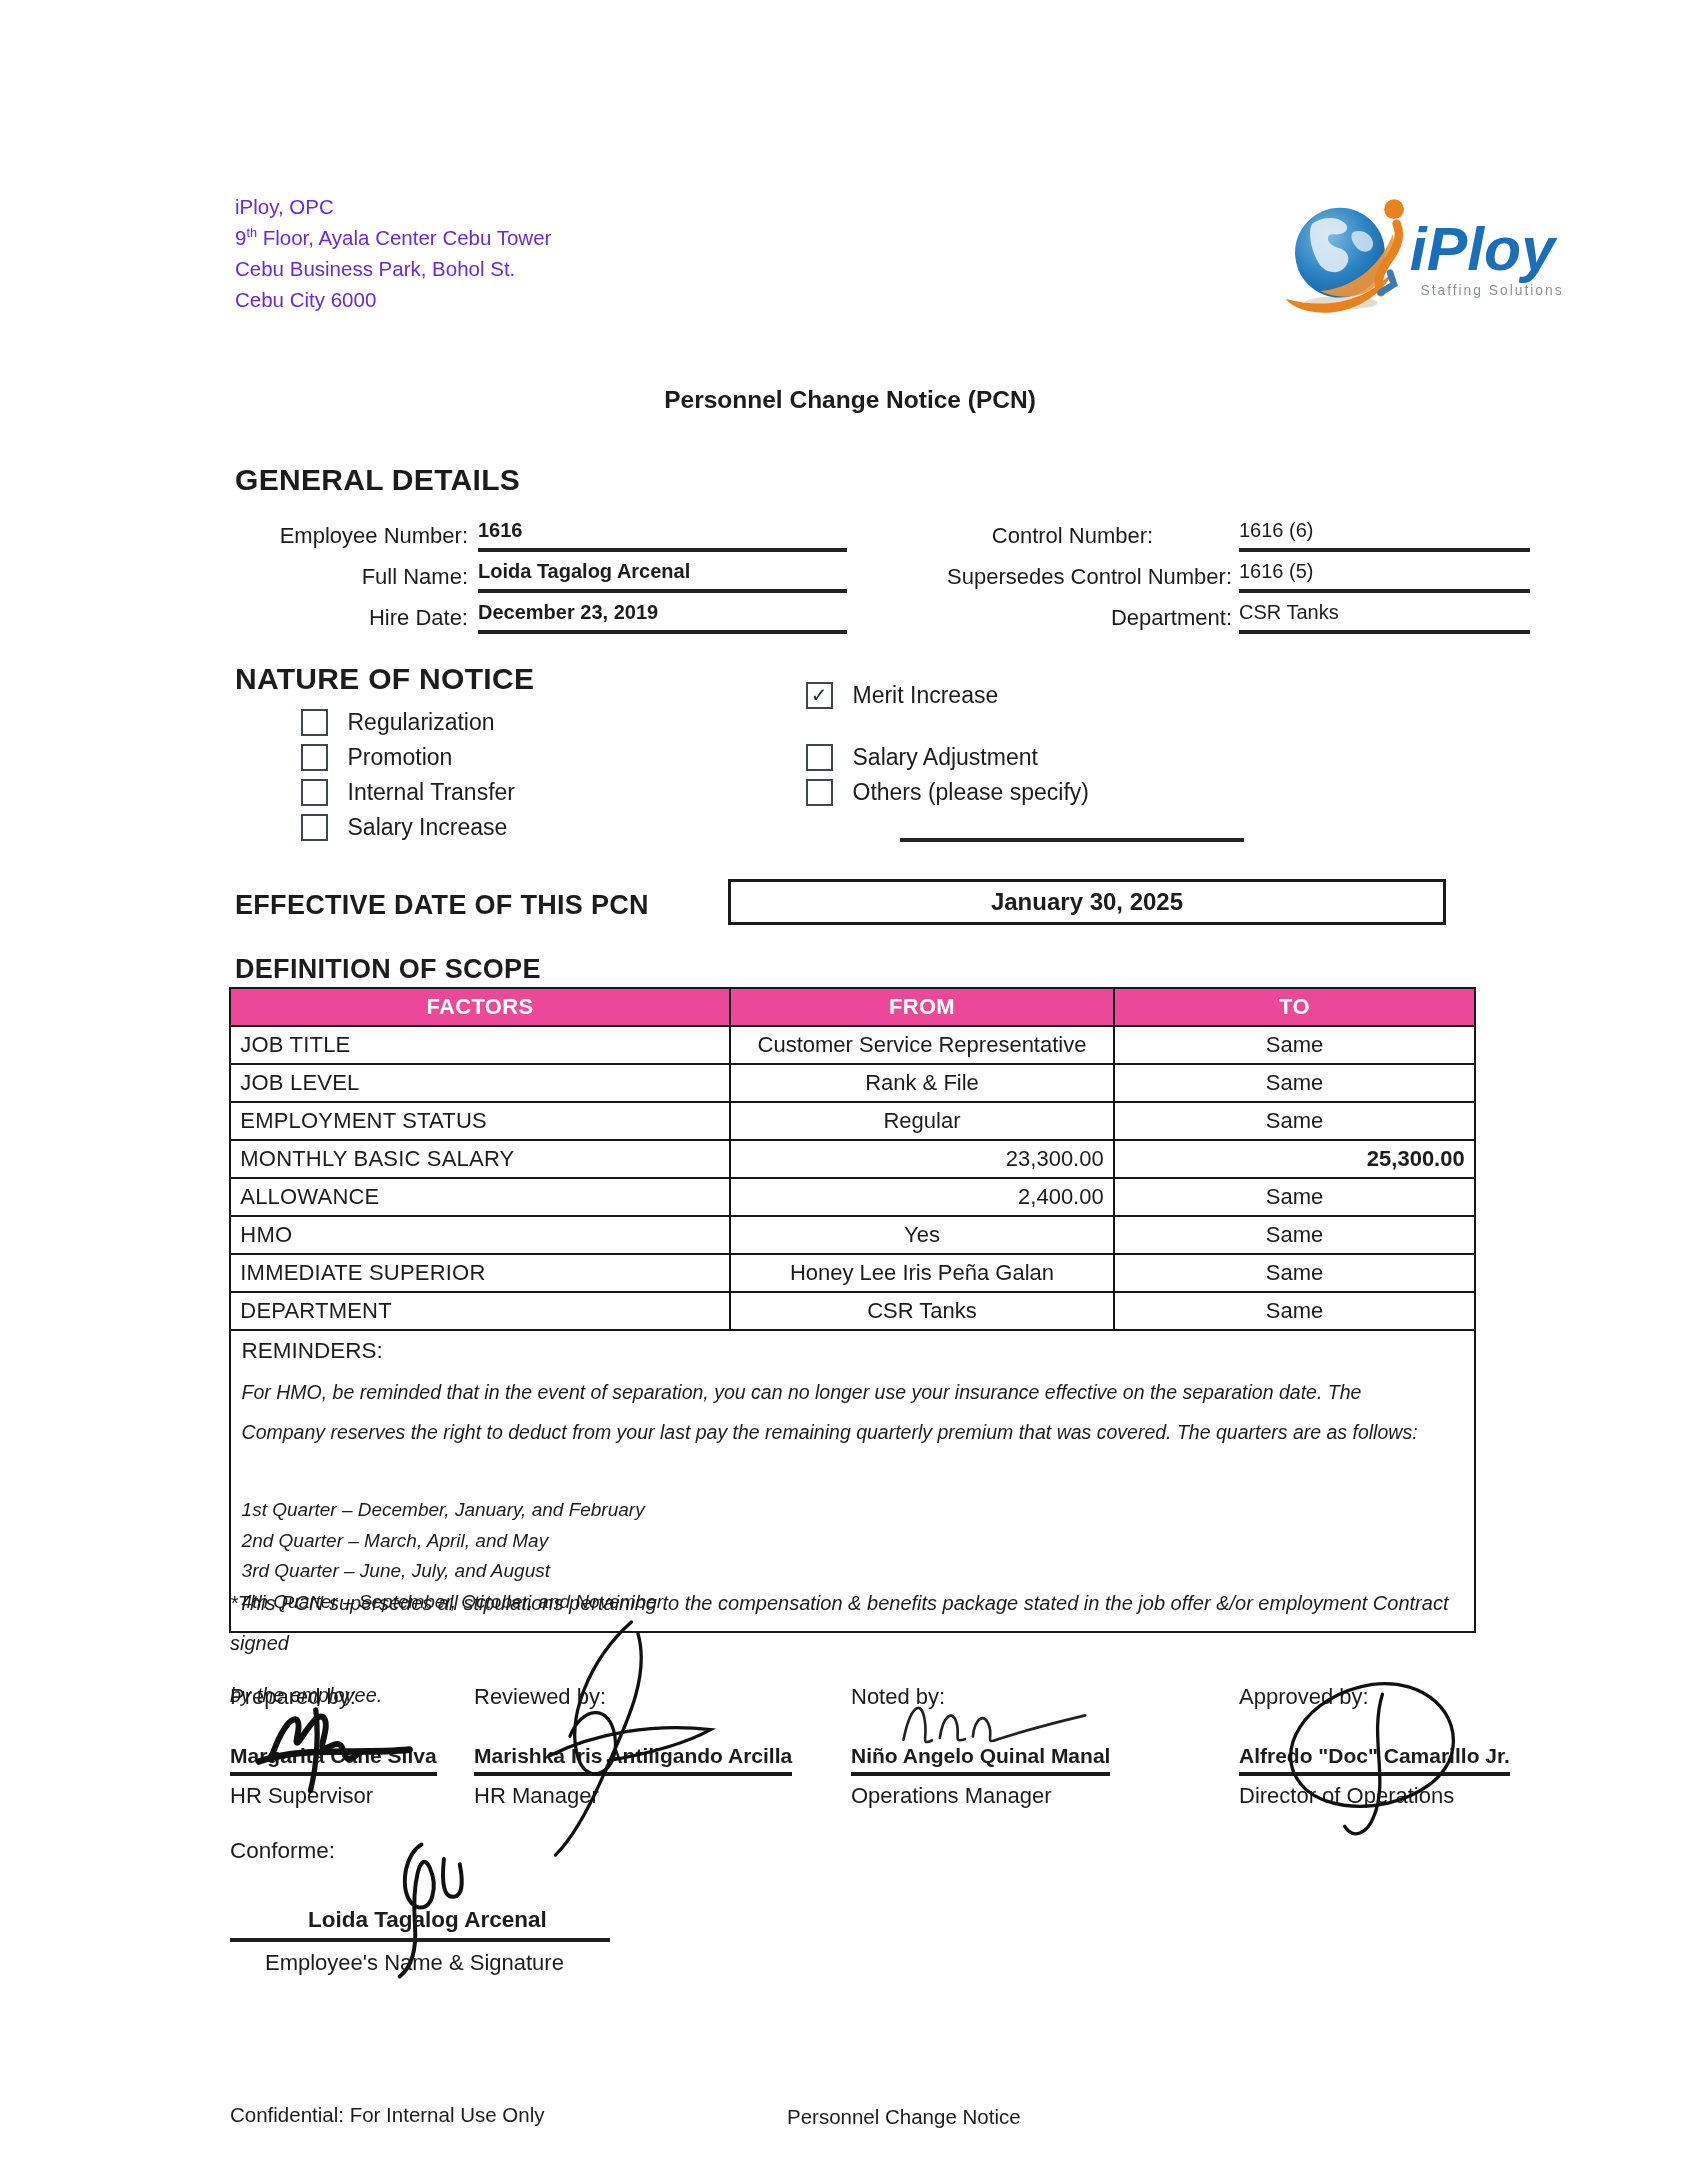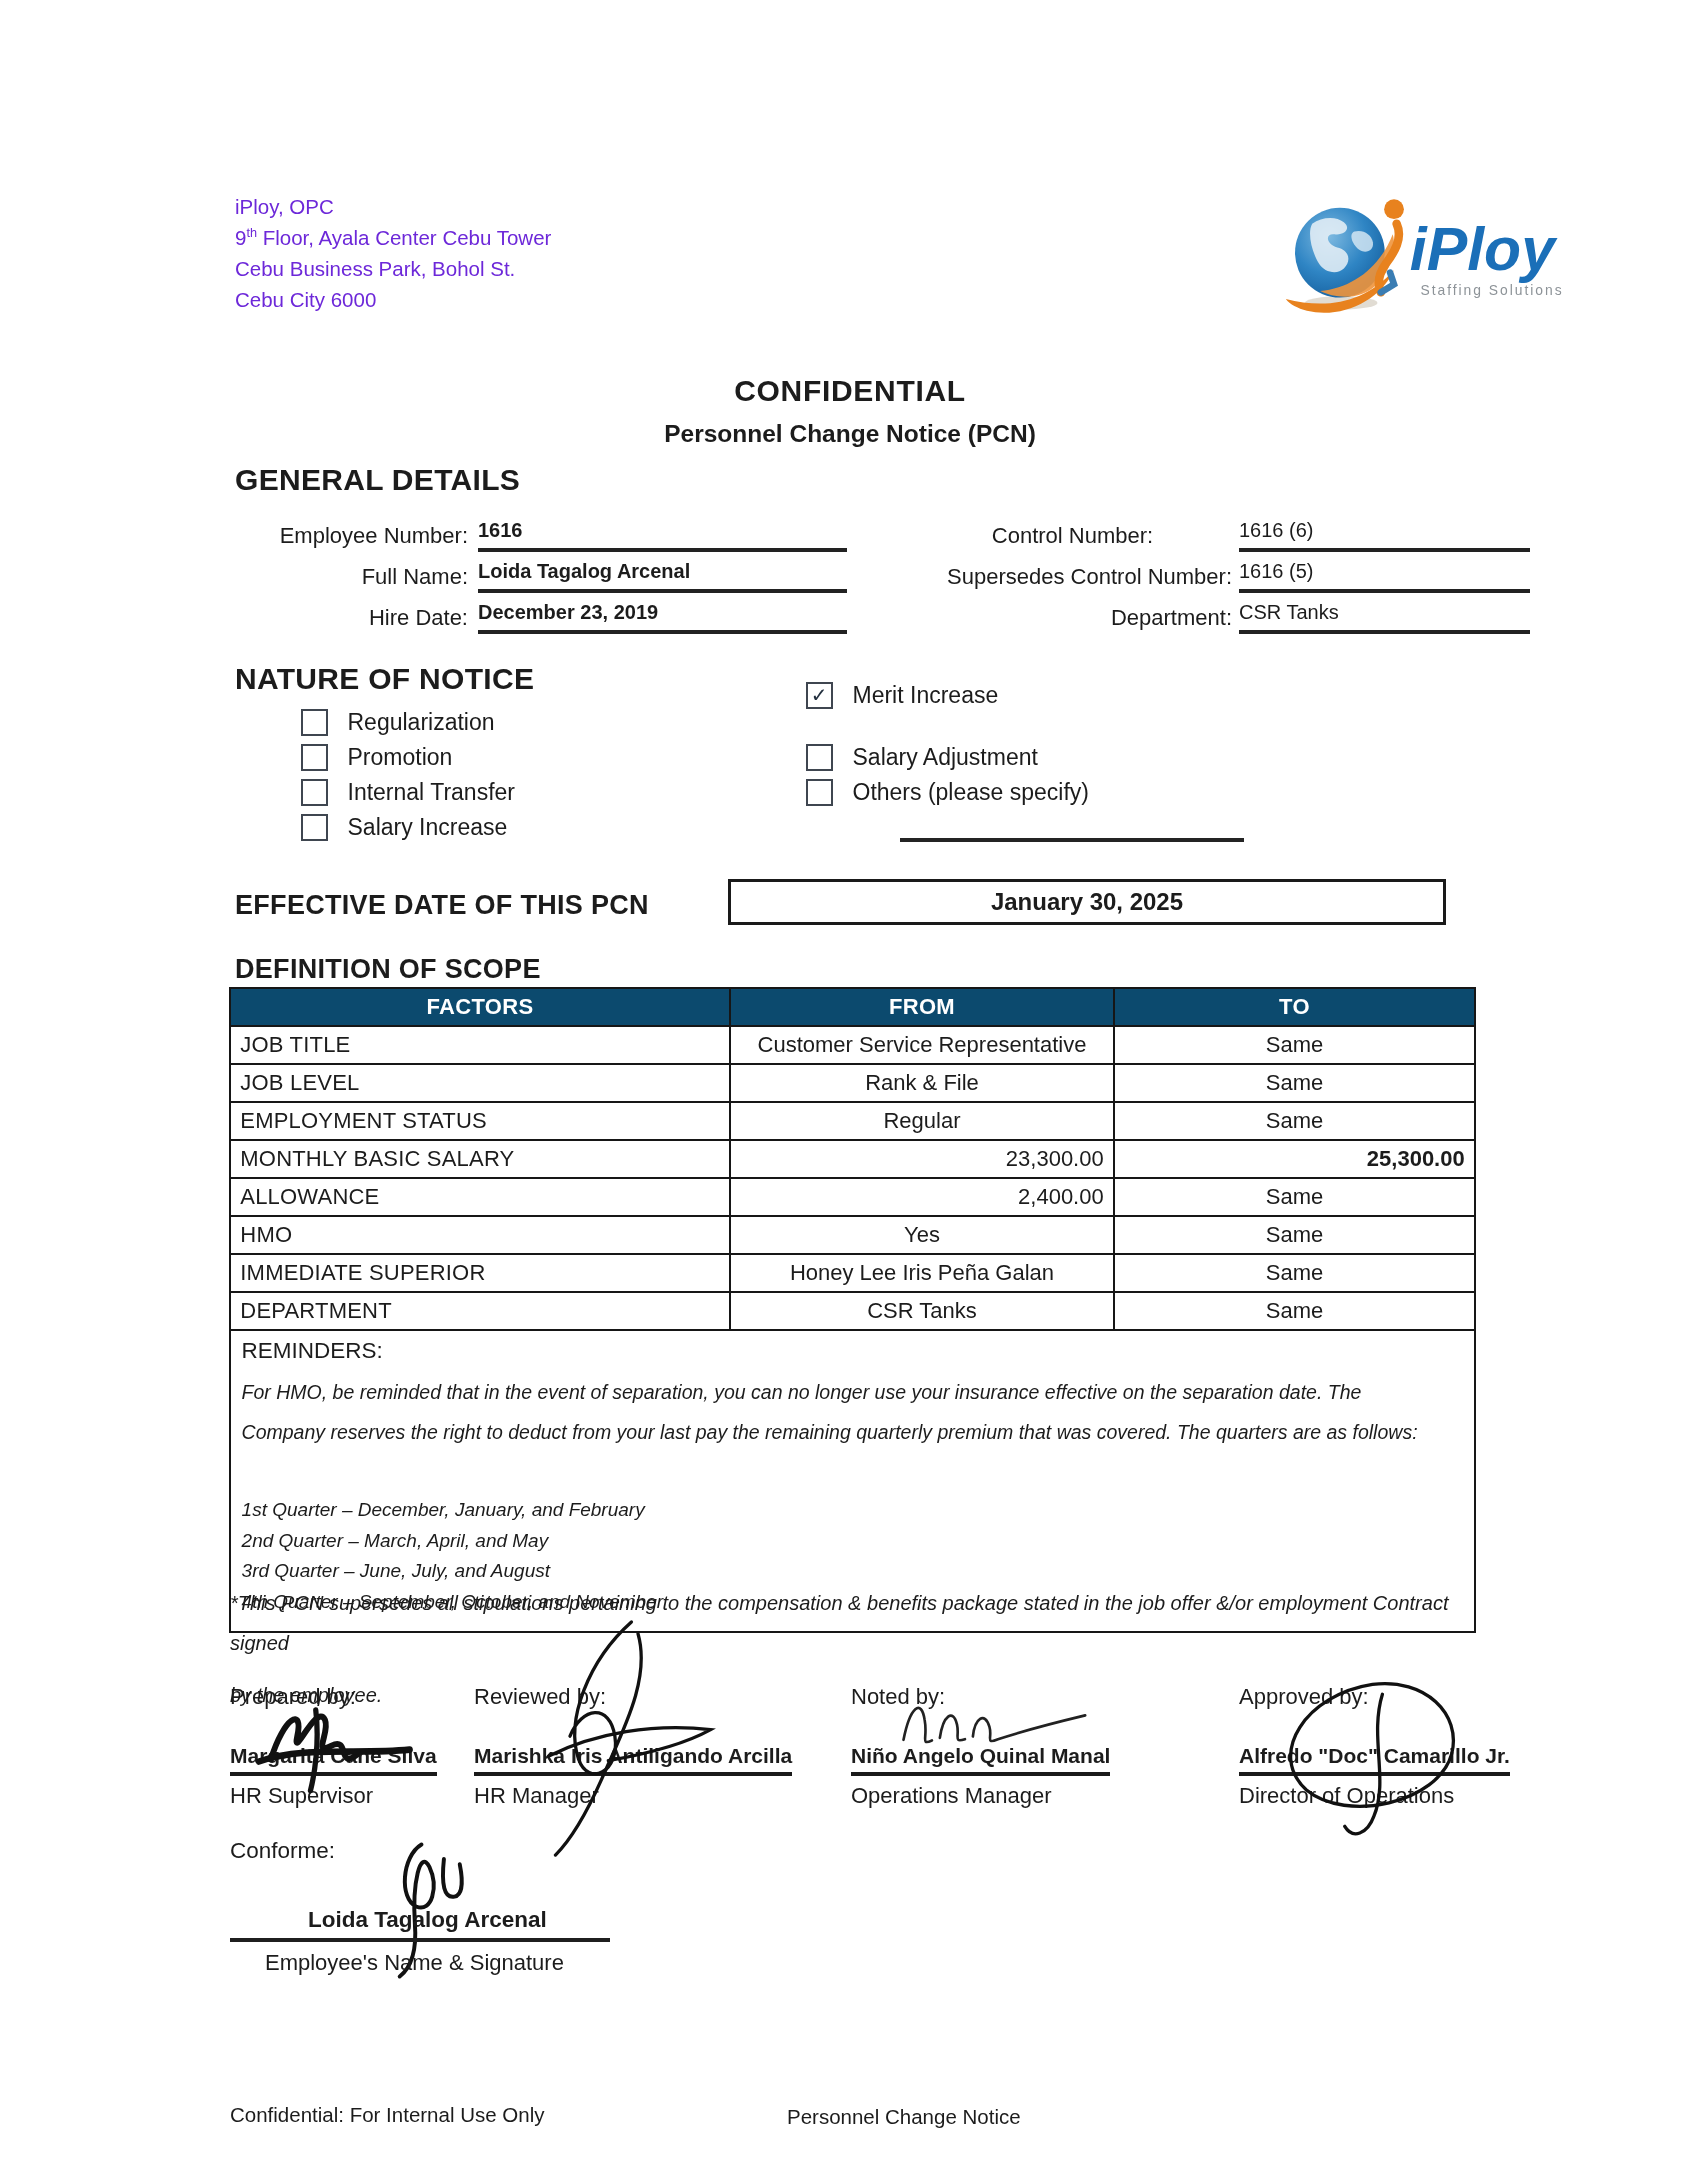--- a/index.html
+++ b/index.html
@@ -48,21 +48,21 @@
     left:728px; top:879px; width:718px; height:46px;
     border:3.3px solid #1a1a1a;
     text-align:center; line-height:40px;
     font-size:24px; font-weight:700;
   }
 
   
   table.scope { left:229px; top:987px; width:1244px; border-collapse:collapse; table-layout:fixed; }
   table.scope th, table.scope td { border:2.6px solid #161616; font-size:22px; padding:0 9.3px; }
   table.scope th {
-    background:#0c4a6e; color:#ffffff; font-weight:700;
+    background:#ec4899; color:#ffffff; font-weight:700;
     height:38px; letter-spacing:0.3px;
   }
   td.c-factor { text-align:left; font-size:22.5px; letter-spacing:0.2px; height:38px; }
   td.c-from, td.c-to { text-align:center; }
   td.num { text-align:right; padding-right:14.6px; }
   .reminders-cell { vertical-align:top; padding:6.6px 10.6px 13.2px 10.6px !important; height:233px; }
   .rem-label { font-size:22.5px; }
   .rem-para { font-style:italic; font-size:19.5px; line-height:2.05; margin-top:9.3px; width:1197px; }
   .rem-quarters { font-style:italic; font-size:19px; line-height:1.62; margin-top:42px; }
 
@@ -116,21 +116,20 @@
       <path d="M60,150 C110,146 152,112 170,64 C176,84 168,118 146,140 C122,164 84,162 60,150 Z" fill="#f0953c" opacity="0.9"></path>
       <circle cx="172" cy="26" r="15" fill="#e8821e"></circle>
       <path d="M176,48 C186,70 172,92 160,108 C150,122 146,138 152,152" fill="none" stroke="#e8821e" stroke-width="13" stroke-linecap="round"></path>
       <path d="M152,152 L172,140 L166,122" fill="none" stroke="#3a7db3" stroke-width="10" stroke-linecap="round"></path>
       <text x="196" y="118" class="logo-text" font-family="Liberation Sans, sans-serif" font-size="92" fill="#1b6fb8">iPloy</text>
       <text x="212" y="156" font-family="Liberation Sans, sans-serif" font-size="21" letter-spacing="3" fill="#8d9398">Staffing Solutions</text>
     </svg>
   </div>
 
   <div class="abs title-band">
-    <div class="t-confidential">CONFIDENTIAL</div>
     <div class="t-subtitle">Personnel Change Notice (PCN)</div>
   </div>
 
   <div class="abs h1" style="left:235px; top:463px;">GENERAL DETAILS</div>
 
   <div class="abs field-label" style="left:233px; top:523px; width:235px;">Employee Number:</div>
   <div class="abs field-value bold u-line" style="left:478px; top:519px; width:369px; height:33px;">1616</div>
 
   <div class="abs field-label" style="left:233px; top:564px; width:235px;">Full Name:</div>
   <div class="abs field-value bold u-line" style="left:478px; top:560px; width:369px; height:33px;">Loida Tagalog Arcenal</div>

